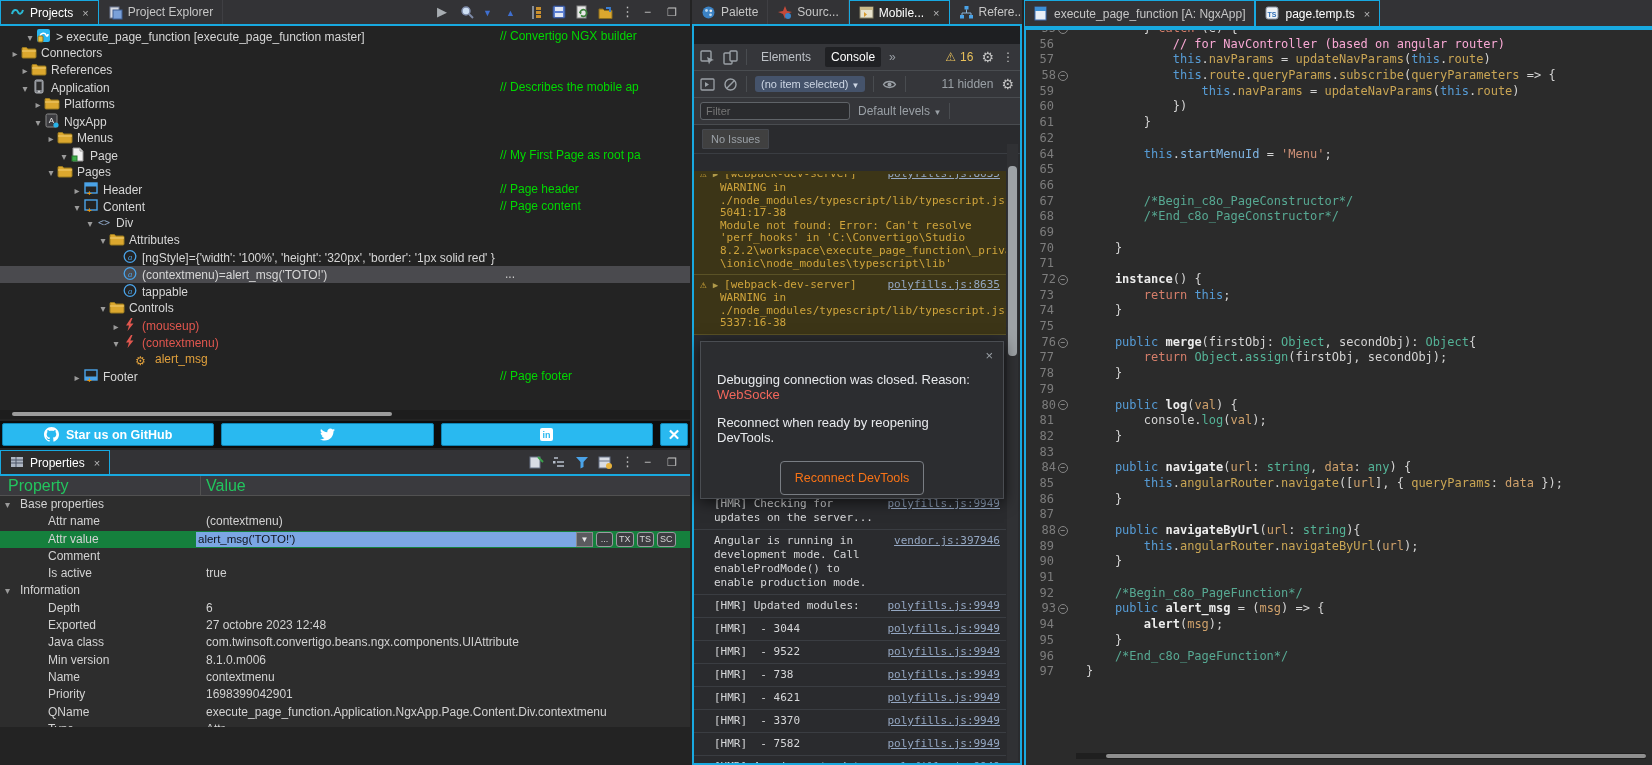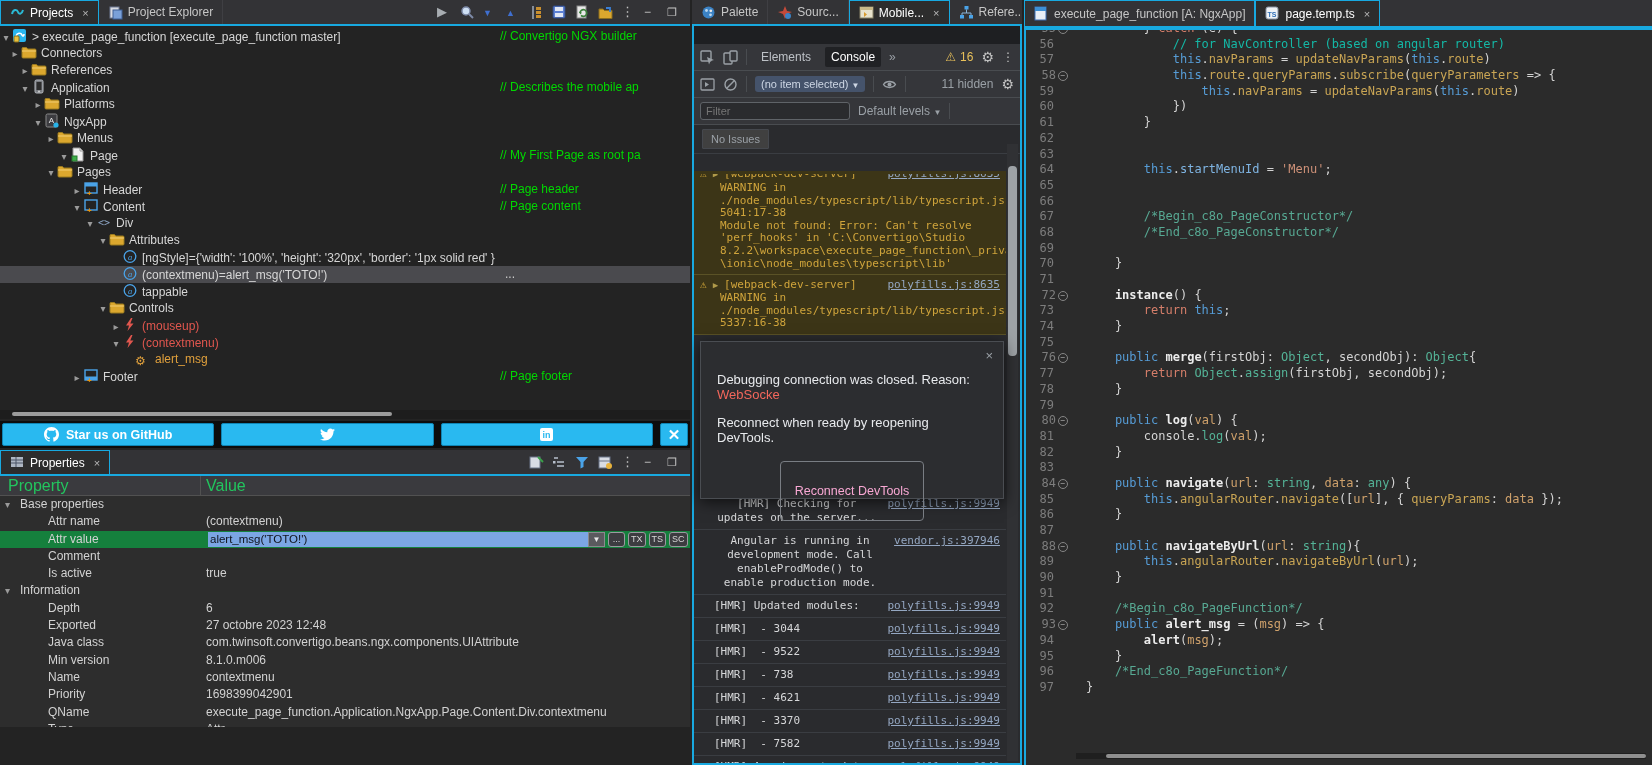--- a/index.html
+++ b/index.html
@@ -43,21 +43,21 @@
   #props .colhead { position:relative; height:20px; background:#3a3a3e; border-bottom:1px solid #515151; color:#22c55e; font-size:16px; line-height:20px; }
   #props .colhead .c1 { position:absolute; left:8px; }
   #props .colhead .c2 { position:absolute; left:206px; }
   #props .colhead .cdiv { position:absolute; left:200px; top:0; bottom:0; width:1px; background:#515151; }
   .prow { position:relative; height:17.3px; line-height:17px; font-size:12px; color:#d2d2d2; white-space:nowrap; }
   .prow .plabel { position:absolute; left:48px; }
   .prow .pvalue { position:absolute; left:206px; right:0; }
   .prow.cat .plabel { left:20px; }
   .prow.cat .exp { position:absolute; left:5px; color:#9a9a9a; font-size:10px; }
   .prow.editing { background:#15803d; }
-  .vedit { position:absolute; left:208px; top:1px; height:15px; display:flex; align-items:stretch; }
+  .vedit { position:absolute; left:196px; top:1px; height:15px; display:flex; align-items:stretch; }
   .vedit .field { width:380px; background:#7ba6e4; color:#10131c; font-size:11.5px; line-height:15px; padding:0 2px; overflow:hidden; }
   .vedit .drop { width:17px; background:#5a5a5e; border:1px solid #8a8a8e; color:#e8e8e8; font-size:8px; text-align:center; line-height:14px; }
   .vedit .mini { min-width:17px; margin-left:3px; border:1px solid #9a9aa0; border-radius:3px; background:#3c3c40; color:#d8d8d8; font-size:9px; text-align:center; line-height:13px; padding:0 2px; }
 
   
   #viewer-body { position:absolute; top:26px; left:0; right:0; bottom:0; background:#1e1f22; border-left:2px solid #18a9e0; border-right:2px solid #18a9e0; border-bottom:2px solid #18a9e0; }
   #devtools { position:absolute; top:18px; left:0; right:0; bottom:0; background:#2a2b2e; }
   .dtbar { display:flex; align-items:center; height:27px; background:#35363a; border-bottom:1px solid #494c50; padding:0 6px; gap:8px; color:#9aa0a6; font-size:12px; }
   .dtbar .vsep { width:1px; height:16px; background:#494c50; }
   .dttab { padding:3px 6px; color:#bdc1c6; }
@@ -70,47 +70,47 @@
 
   #console { position:absolute; top:127px; left:0; right:14px; bottom:0; font-family:"DejaVu Sans Mono", monospace; font-size:11px; overflow:hidden; }
   .warn { background:#3c3517; border-bottom:1px solid #5a5226; color:#cfa43b; padding:3px 6px 4px 6px; }
   .warn .whead { display:flex; gap:6px; line-height:14px; }
   .warn.clipped .whead { height:8px; overflow:hidden; }
   .warn.clipped .whead > * { margin-top:-7px; }
   .warn .wicon { color:#e2b33c; }
   .warn .arrow { color:#b09a4a; font-size:9px; }
   .warn .wlines { padding-left:20px; line-height:12.6px; white-space:pre-wrap; }
   .srclink { margin-left:auto; color:#94a7c2; text-decoration:underline; white-space:nowrap; }
-  .logrow { display:flex; gap:8px; padding:4px 6px; border-bottom:1px solid #3a3d42; color:#d6d7d9; line-height:14px;text-align:center; }
+  .logrow { display:flex; gap:8px; padding:4px 6px; border-bottom:1px solid #3a3d42; color:#d6d7d9; line-height:14px; }
   .logrow .ltext { padding-left:14px; white-space:pre-wrap; }
   .gaprow { height:158px; }
   #cscroll { position:absolute; top:100px; right:2px; width:11px; bottom:2px; background:#303134; }
   #cscroll .thumb { position:absolute; top:22px; left:1px; width:9px; height:190px; background:#9da2a6; border-radius:4px; }
 
   
   #dt-dialog { position:absolute; left:6px; right:16px; top:297px; height:158px; background:#2c2d30; border:1px solid #4a4d52; box-shadow:0 3px 14px rgba(0,0,0,.65); color:#e8eaed; font-size:13px; padding:30px 16px 0 16px; z-index:5; }
   #dt-dialog .dclose { position:absolute; top:6px; right:10px; color:#9aa0a6; font-size:13px; }
   #dt-dialog .dline2 { margin-top:13px; }
   #dt-dialog .reason { color:#f4675c; }
-  #dialog-btn { display:block; margin:16px auto 0 auto; background:transparent; border:1px solid #797d83; border-radius:4px; color:#f9a8d4; font-size:12.5px; padding:22px 14px; font-family:"Liberation Sans",sans-serif; }
+  #dialog-btn { display:block; margin:16px auto 0 auto; background:transparent; border:1px solid #797d83; border-radius:4px; color:#f97316; font-size:12.5px; padding:9px 14px; font-family:"Liberation Sans",sans-serif; }
 
   
   #editor-body { position:absolute; top:28px; left:0; right:0; bottom:0; background:#2b2b2b; border-left:2px solid #18a9e0; border-top:2px solid #18a9e0; overflow:hidden; }
   #code { position:absolute; top:0; left:0; right:0; font-family:"DejaVu Sans Mono", monospace; font-size:12px; }
   .cline { display:flex; height:15.7px; line-height:15.7px; white-space:pre; }
   .cline.clip { margin-top:-9px; }
   .gut { width:46px; flex:none; display:flex; justify-content:flex-end; align-items:center; gap:2px; color:#7d7d7d; padding-right:4px; }
   .gut .num { text-align:right; }
   .fold { width:10px; height:10px; border:1px solid #858585; border-radius:50%; color:#a8a8a8; font-size:8px; line-height:8px; text-align:center; flex:none; }
   .nofold { width:12px; flex:none; }
   .ctext { padding-left:14px; }
   .tk-w { color:#d4d4d4; } .tk-k { color:#569cd6; } .tk-t { color:#569cd6; }
   .tk-p { color:#c9a554; } .tk-lb { color:#7fb4e2; } .tk-f { color:#ececec; font-weight:bold; }
   .tk-y { color:#54b397; } .tk-s { color:#ce9178; } .tk-o { color:#cfa16b; }
-  .tk-c { color:#14b8a6; } .tk-g { color:#57a993; } .tk-r { color:#d57e6a; }
+  .tk-c { color:#f9a8d4; } .tk-g { color:#57a993; } .tk-r { color:#d57e6a; }
   #ehscroll { position:absolute; bottom:6px; left:50px; right:6px; height:6px; background:#1f1f1f; }
   #ehscroll .thumb { position:absolute; left:30px; right:0; top:1px; height:4px; background:#8f8f8f; border-radius:2px; }
 </style>
 </head>
 <body>
 
 <div class="panel" id="left">
   <div class="tabbar">
     <div class="tab active">
       <span class="icon16"><svg width="15" height="15">
@@ -155,21 +155,21 @@
             <path d="M1 4 h4 l1.5 1.5 H14 v8 H1 Z" fill="#dba72e" stroke="#8a6d1f"></path>
             <path d="M8 3 L12 3 L12 7" stroke="#3a7fd4" stroke-width="1.8" fill="none"></path>
           </svg></span>
         <span class="icon16"><span class="gl" style="font-size:13px;">⋮</span></span>
         <span class="icon16"><span class="gl" style="font-size:12px;">−</span></span>
         <span class="icon16"><span class="gl" style="font-size:11px;">❐</span></span>
       </div>
   </div>
 
   <div id="tree">
-      <div class="trow" style="padding-left: 0;"><span class="exp">▾</span><span class="ticon"><svg width="16" height="15">
+      <div class="trow" style="padding-left: 24px;"><span class="exp">▾</span><span class="ticon"><svg width="16" height="15">
             <rect x="1" y="1" width="13" height="13" rx="2" fill="#29b6ef"></rect>
             <path d="M4 8 C5 4.5, 9 4.5, 10 7 C10.7 8.8, 12 8, 12 6" stroke="#ffffff" stroke-width="1.6" fill="none"></path>
             <rect x="2" y="8" width="5" height="6" rx="1" fill="#e8c23c" stroke="#8a6d1f"></rect>
           </svg></span><span class="lbl">&gt; execute_page_function [execute_page_function master]</span><span class="cmt">// Convertigo NGX builder</span></div>
       <div class="trow" style="padding-left: 9px;"><span class="exp">▸</span><span class="ticon"><svg width="16" height="14">
             <path d="M1 3.5 c0-.6.4-1 1-1 h3.4 l1.4 1.5 H14 c.6 0 1 .4 1 1 V12 c0 .6-.4 1-1 1 H2 c-.6 0-1-.4-1-1 Z" fill="#dba72e" stroke="#9a7a1e"></path>
             <path d="M1 6 h14" stroke="#eec869" stroke-width="1.2"></path>
           </svg></span><span class="lbl">Connectors</span></div>
       <div class="trow" style="padding-left: 19px;"><span class="exp">▸</span><span class="ticon"><svg width="16" height="14">
             <path d="M1 3.5 c0-.6.4-1 1-1 h3.4 l1.4 1.5 H14 c.6 0 1 .4 1 1 V12 c0 .6-.4 1-1 1 H2 c-.6 0-1-.4-1-1 Z" fill="#dba72e" stroke="#9a7a1e"></path>
@@ -581,21 +581,20 @@
   <div id="editor-body">
     <div id="code">
         <div class="cline clip"><span class="gut"><span class="num">55</span><span class="fold">−</span></span><span class="ctext"><span class="tk-w">        } </span><span class="tk-r">catch</span><span class="tk-w"> (e) {</span></span></div>
         <div class="cline"><span class="gut"><span class="num">56</span><span class="nofold"></span></span><span class="ctext"><span class="tk-c">            // for NavController (based on angular router)</span></span></div>
         <div class="cline"><span class="gut"><span class="num">57</span><span class="nofold"></span></span><span class="ctext"><span class="tk-w">            </span><span class="tk-t">this</span><span class="tk-w">.</span><span class="tk-p">navParams</span><span class="tk-w"> = </span><span class="tk-p">updateNavParams</span><span class="tk-w">(</span><span class="tk-t">this</span><span class="tk-w">.</span><span class="tk-p">route</span><span class="tk-w">)</span></span></div>
         <div class="cline"><span class="gut"><span class="num">58</span><span class="fold">−</span></span><span class="ctext"><span class="tk-w">            </span><span class="tk-t">this</span><span class="tk-w">.</span><span class="tk-p">route</span><span class="tk-w">.</span><span class="tk-p">queryParams</span><span class="tk-w">.</span><span class="tk-p">subscribe</span><span class="tk-w">(</span><span class="tk-p">queryParameters</span><span class="tk-w"> =&gt; {</span></span></div>
         <div class="cline"><span class="gut"><span class="num">59</span><span class="nofold"></span></span><span class="ctext"><span class="tk-w">                </span><span class="tk-t">this</span><span class="tk-w">.</span><span class="tk-p">navParams</span><span class="tk-w"> = </span><span class="tk-p">updateNavParams</span><span class="tk-w">(</span><span class="tk-t">this</span><span class="tk-w">.</span><span class="tk-p">route</span><span class="tk-w">)</span></span></div>
         <div class="cline"><span class="gut"><span class="num">60</span><span class="nofold"></span></span><span class="ctext"><span class="tk-w">            })</span></span></div>
         <div class="cline"><span class="gut"><span class="num">61</span><span class="nofold"></span></span><span class="ctext"><span class="tk-w">        }</span></span></div>
         <div class="cline"><span class="gut"><span class="num">62</span><span class="nofold"></span></span><span class="ctext"></span></div>
-        <div class="cline"><span class="gut"><span class="num">63</span><span class="nofold"></span></span><span class="ctext"></span></div>
         <div class="cline"><span class="gut"><span class="num">64</span><span class="nofold"></span></span><span class="ctext"><span class="tk-w">        </span><span class="tk-t">this</span><span class="tk-w">.</span><span class="tk-lb">startMenuId</span><span class="tk-w"> = </span><span class="tk-s">'Menu'</span><span class="tk-w">;</span></span></div>
         <div class="cline"><span class="gut"><span class="num">65</span><span class="nofold"></span></span><span class="ctext"></span></div>
         <div class="cline"><span class="gut"><span class="num">66</span><span class="nofold"></span></span><span class="ctext"></span></div>
         <div class="cline"><span class="gut"><span class="num">67</span><span class="nofold"></span></span><span class="ctext"><span class="tk-g">        /*Begin_c8o_PageConstructor*/</span></span></div>
         <div class="cline"><span class="gut"><span class="num">68</span><span class="nofold"></span></span><span class="ctext"><span class="tk-g">        /*End_c8o_PageConstructor*/</span></span></div>
         <div class="cline"><span class="gut"><span class="num">69</span><span class="nofold"></span></span><span class="ctext"></span></div>
         <div class="cline"><span class="gut"><span class="num">70</span><span class="nofold"></span></span><span class="ctext"><span class="tk-w">    }</span></span></div>
         <div class="cline"><span class="gut"><span class="num">71</span><span class="nofold"></span></span><span class="ctext"></span></div>
         <div class="cline"><span class="gut"><span class="num">72</span><span class="fold">−</span></span><span class="ctext"><span class="tk-f">    instance</span><span class="tk-w">() {</span></span></div>
         <div class="cline"><span class="gut"><span class="num">73</span><span class="nofold"></span></span><span class="ctext"><span class="tk-w">        </span><span class="tk-r">return</span><span class="tk-w"> </span><span class="tk-t">this</span><span class="tk-w">;</span></span></div>

